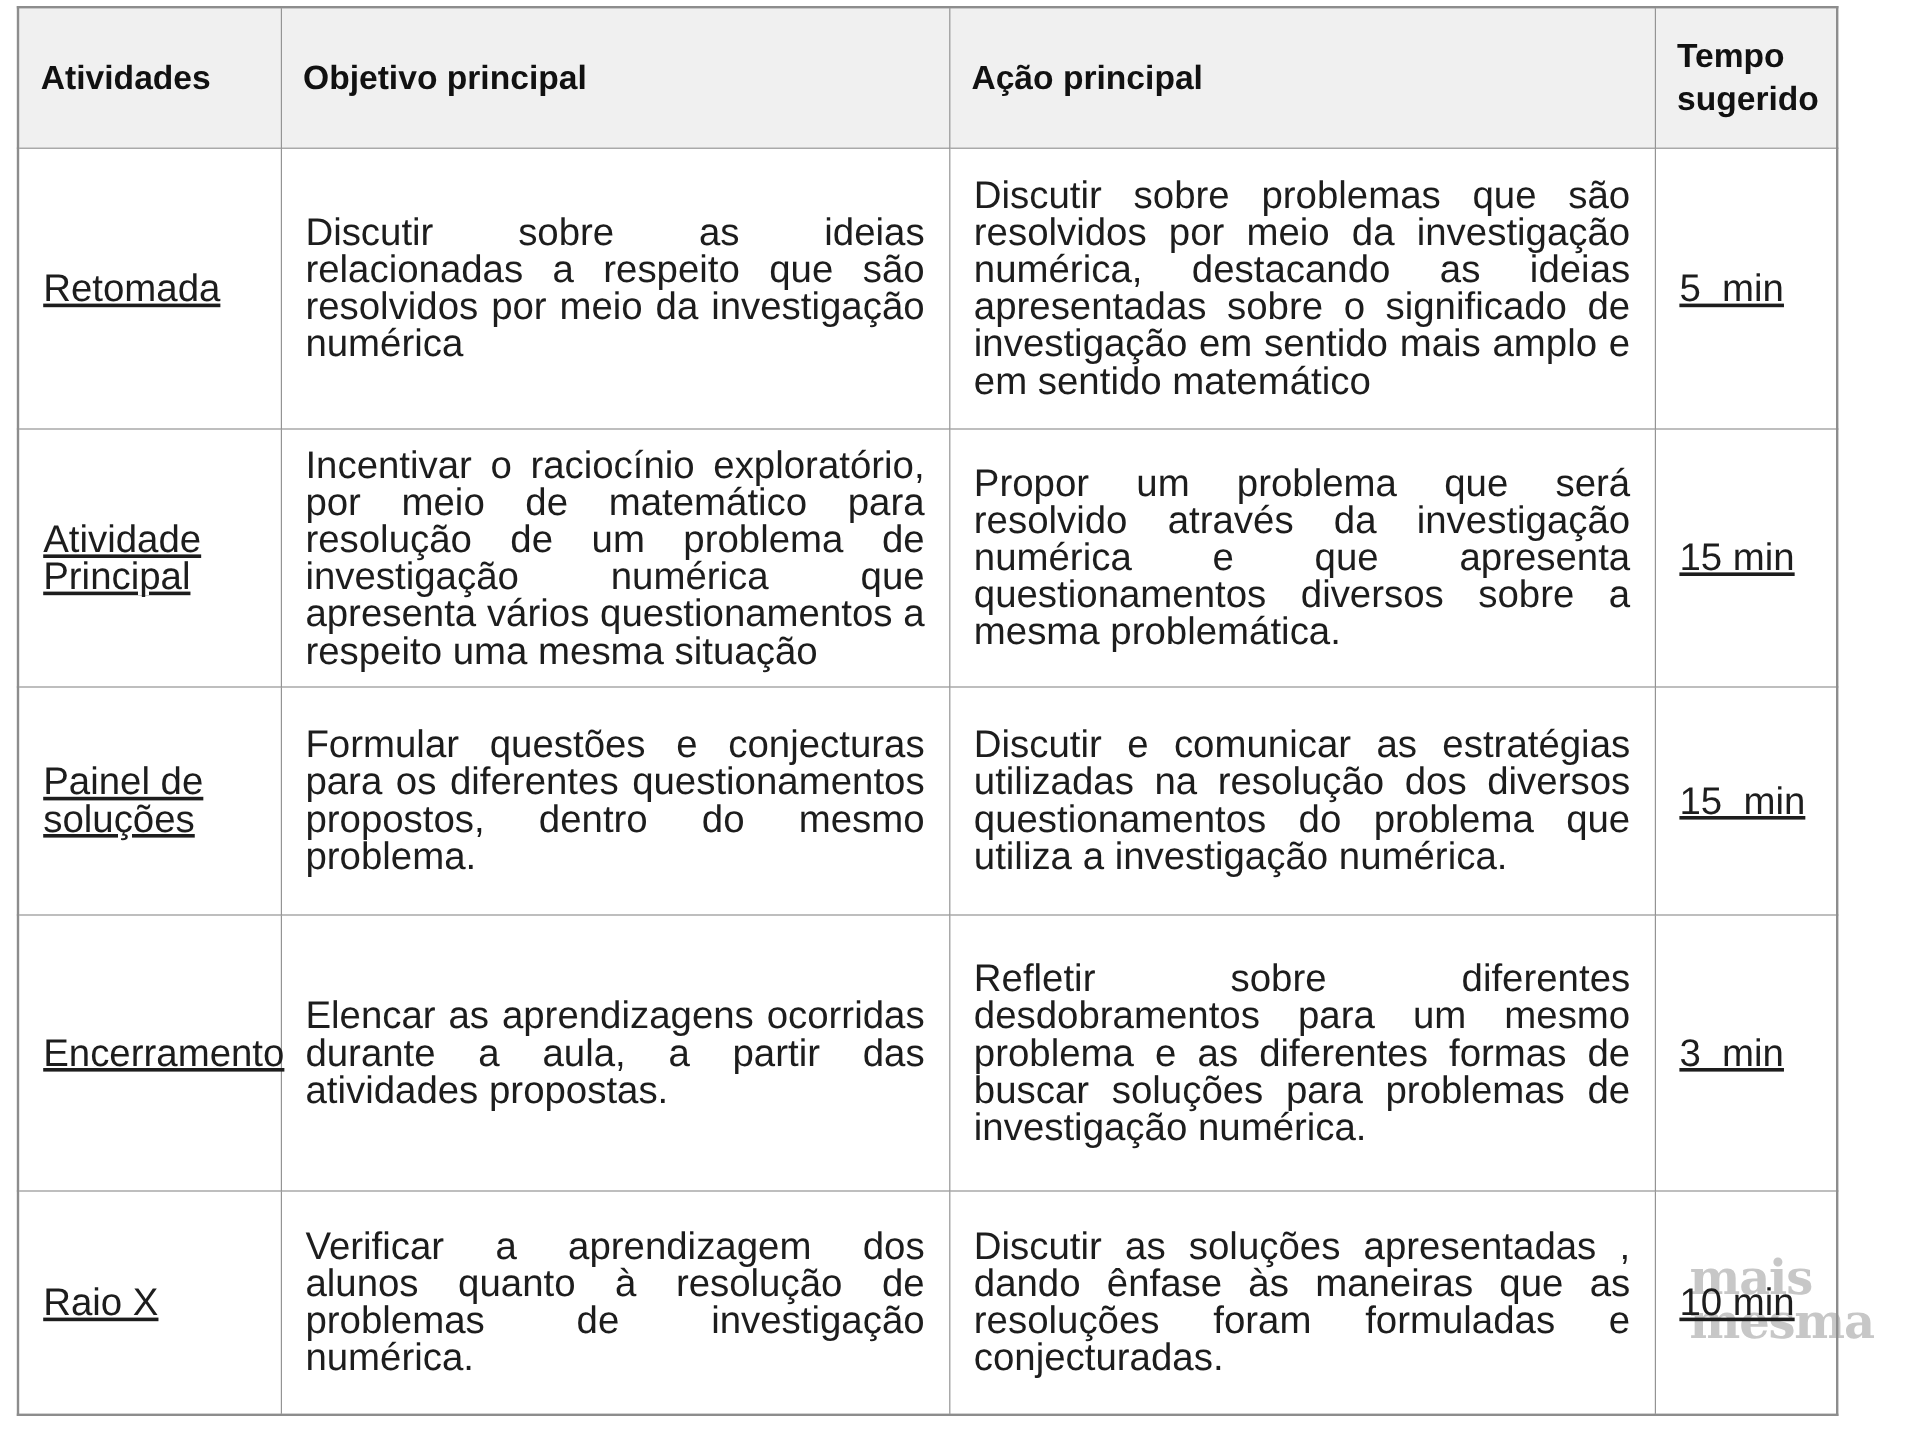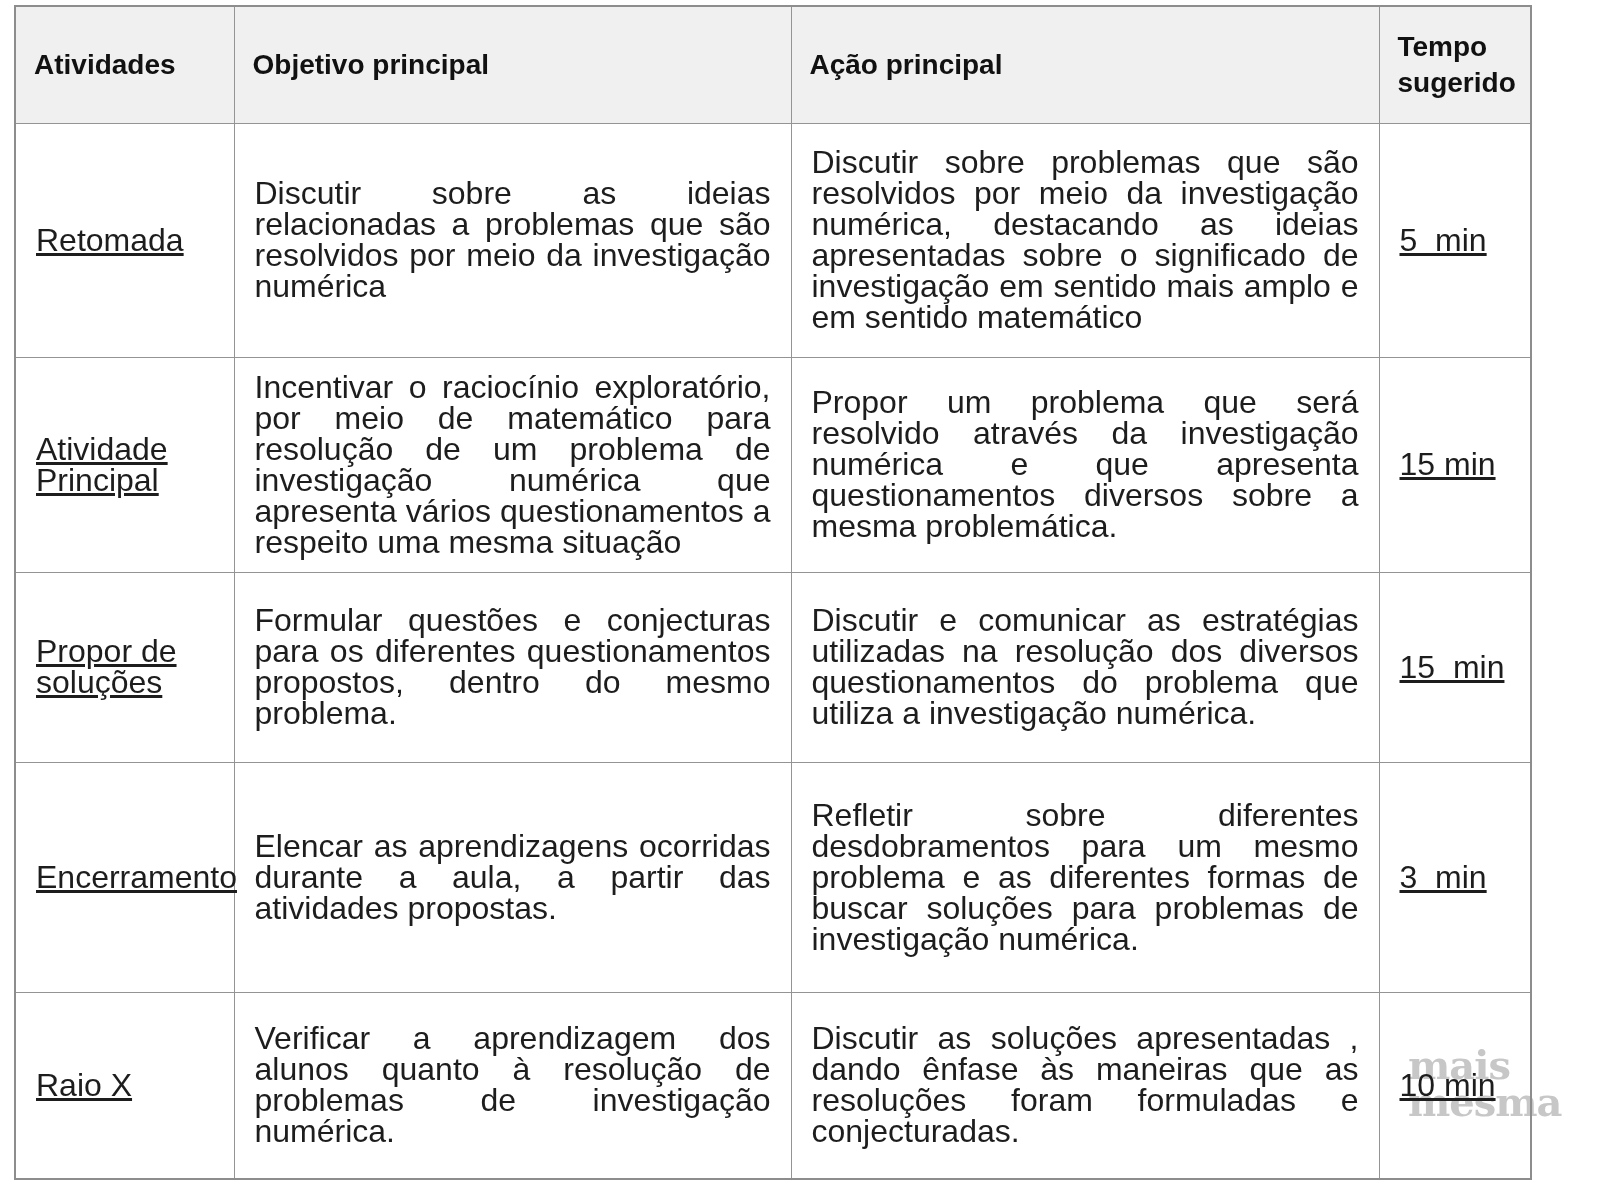--- a/index.html
+++ b/index.html
@@ -108,32 +108,32 @@
     <tr class="row-header">
       <th>Atividades</th>
       <th>Objetivo principal</th>
       <th>Ação principal</th>
       <th>Tempo sugerido</th>
     </tr>
   </thead>
   <tbody>
     <tr class="row-0">
       <td class="cell-atividade">Retomada</td>
-      <td class="cell-objetivo">Discutir sobre as ideias relacionadas a problemas que são resolvidos por meio da investigação numérica</td>
+      <td class="cell-objetivo">Discutir sobre as ideias relacionadas a respeito que são resolvidos por meio da investigação numérica</td>
       <td class="cell-acao">Discutir sobre problemas que são resolvidos por meio da investigação numérica, destacando as ideias apresentadas sobre o significado de investigação em sentido mais amplo e em sentido matemático</td>
       <td class="cell-tempo">5  min</td>
     </tr>
     <tr class="row-1">
       <td class="cell-atividade">Atividade Principal</td>
       <td class="cell-objetivo">Incentivar o raciocínio exploratório, por meio de matemático para resolução de um problema de investigação numérica que apresenta vários questionamentos a respeito uma mesma situação</td>
       <td class="cell-acao">Propor um problema que será resolvido através da investigação numérica e que apresenta questionamentos diversos sobre a mesma problemática.</td>
       <td class="cell-tempo">15 min</td>
     </tr>
     <tr class="row-2">
-      <td class="cell-atividade">Propor de soluções</td>
+      <td class="cell-atividade">Painel de soluções</td>
       <td class="cell-objetivo">Formular questões e conjecturas para os diferentes questionamentos propostos, dentro do mesmo problema.</td>
       <td class="cell-acao">Discutir e comunicar as estratégias utilizadas na resolução dos diversos questionamentos do problema que utiliza a investigação numérica.</td>
       <td class="cell-tempo">15  min</td>
     </tr>
     <tr class="row-3">
       <td class="cell-atividade">Encerramento</td>
       <td class="cell-objetivo">Elencar as aprendizagens ocorridas durante a aula, a partir das atividades propostas.</td>
       <td class="cell-acao">Refletir sobre diferentes desdobramentos para um mesmo problema e as diferentes formas de buscar soluções para problemas de investigação numérica.</td>
       <td class="cell-tempo">3  min</td>
     </tr>

